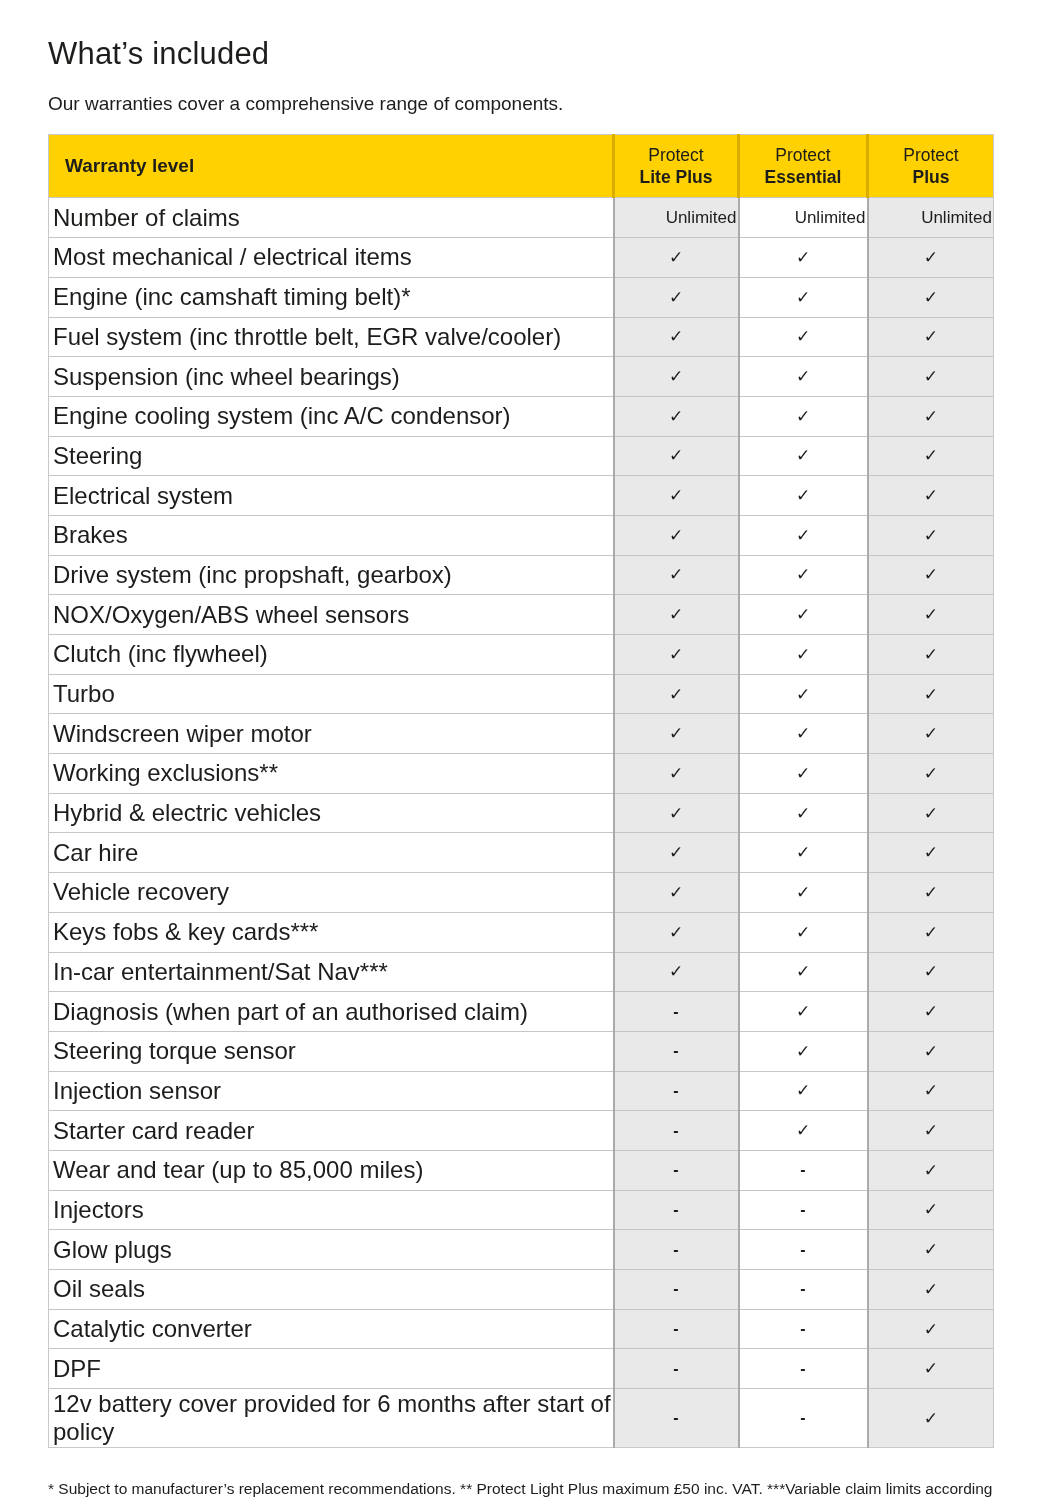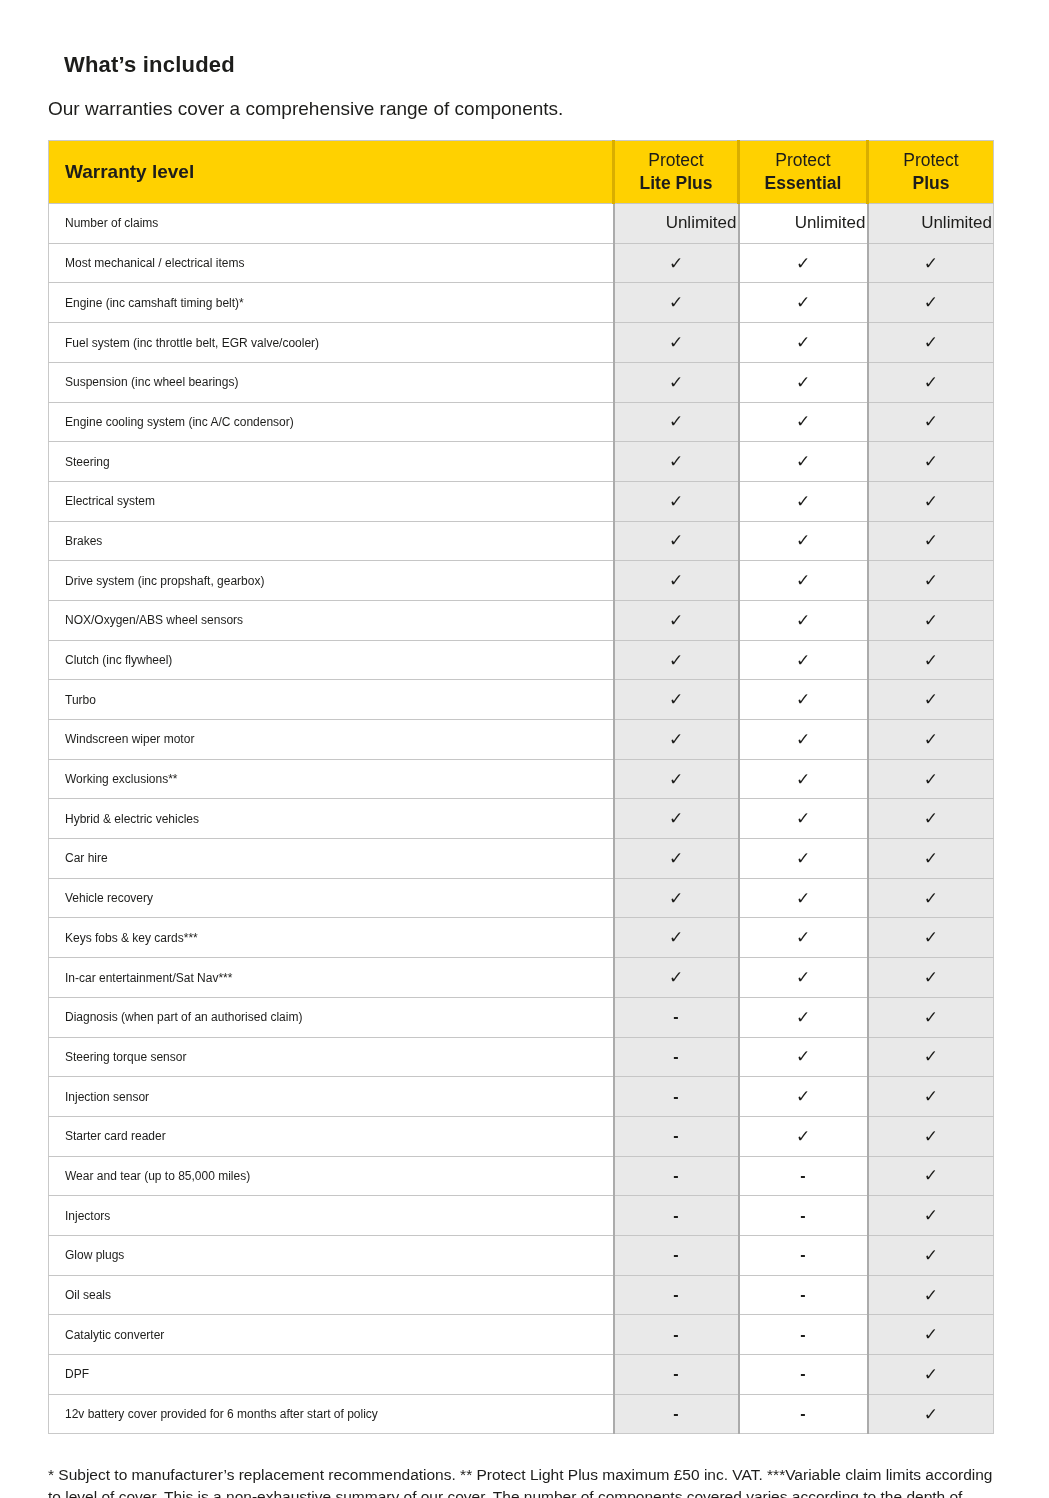--- a/index.html
+++ b/index.html
@@ -8,24 +8,24 @@
     width: 1049px;
     height: 1498px;
     box-sizing: border-box;
     padding: 36px 48px 0 48px;
     background: #ffffff;
     overflow: hidden;
     font-family: "Liberation Sans", "DejaVu Sans", sans-serif;
     color: var(--text-dark, #1d1d1b);
   }
   .page-title {
-    margin: 16px;
-    font-size: 22px;
+    margin: 0;
+    font-size: 31px;
     line-height: 1.15;
-    font-weight: 700;
+    font-weight: 400;
     letter-spacing: 0.2px;
     color: var(--text-dark, #1d1d1b);
   }
   .page-subtitle {
     margin: 21px 0 16px 0;
     font-size: 19px;
     line-height: 1.2;
     color: var(--text-dark, #1d1d1b);
   }
   table.warranty {
@@ -60,22 +60,22 @@
   }
   .plan-line1 { display: block; line-height: 1.3; }
   .plan-line2 { display: block; line-height: 1.3; font-weight: 700; }
 
   tbody td {
     height: 36.7px;
     vertical-align: middle;
     border-top: 1px solid #c6c6c6;
   }
   td.cell-label {
-    padding-left: 16px;
-    font-size: 12px;
+    padding-left: 4px;
+    font-size: 24px;
     background: #ffffff;
     color: var(--text-dark, #1d1d1b);
   }
   td.cell-value {
     text-align: center;
     border-left: 2px solid #ababab;
   }
   td.col-0, td.col-2 { background: var(--alt-col-bg, #e9e9e9); }
   td.col-1 { background: #ffffff; }
   td.mark-check { font-size: 17px; font-weight: 400; }

